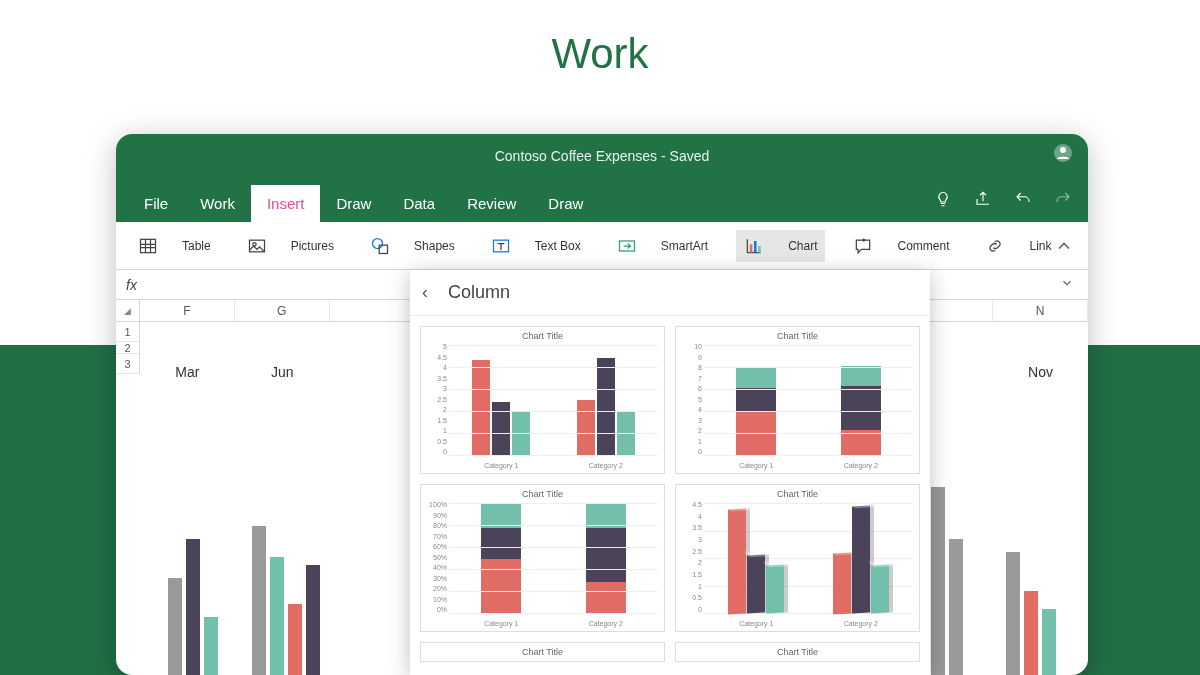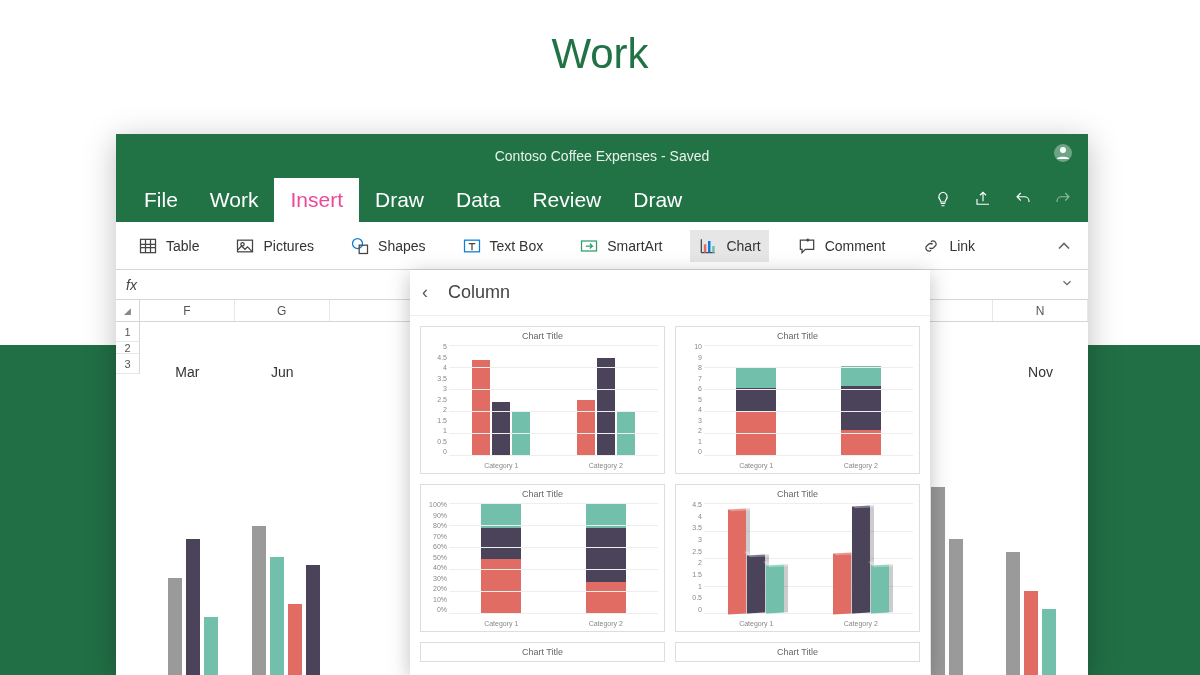--- a/index.html
+++ b/index.html
@@ -1,32 +1,32 @@
 <!DOCTYPE html>
 <html><head>
 <meta charset="utf-8">
 <style>
   * { box-sizing: border-box; margin: 0; padding: 0; }
   html, body { width: 1200px; height: 675px; font-family: "Segoe UI", Arial, sans-serif; background: #fff; overflow: hidden; }
   .page-title { text-align: center; font-size: 42px; font-weight: 300; color: #217346; padding: 30px 0 20px; }
   .green-band { position: absolute; left: 0; right: 0; top: 345px; bottom: 0; background: #216f45; z-index: 0; }
-  .app-window { position: absolute; left: 116px; top: 134px; width: 972px; height: 541px; background: #fff; box-shadow: 0 6px 30px rgba(0,0,0,0.25); overflow: hidden; z-index: 2; }
+  .app-window { position: absolute; left: 116px; top: 134px; width: 972px; height: 541px; background: #fff; box-shadow: 0 6px 30px rgba(0,0,0,0.25); overflow: hidden; z-index: 2; border-radius: 16px; }
   .titlebar { background: #217346; color: #fff; height: 88px; position: relative; }
   .doc-title { text-align: center; font-size: 14px; padding-top: 14px; color: #e8f1ec; }
   .tabs { display: flex; align-items: flex-end; position: absolute; bottom: 0; left: 12px; }
-  .tab { padding: 10px 16px; font-size: 21px; color: #fff; cursor: pointer; }
+  .tab { padding: 10px 16px; font-size: 15px; color: #fff; cursor: pointer; }
   .tab.active { background: #fff; color: #ec4899; }
   .title-icons { position: absolute; right: 16px; top: 10px; display: flex; gap: 14px; align-items: center; }
   .title-icons svg, .title-icons .avatar { width: 18px; height: 18px; }
   .avatar { width: 22px; height: 22px; border-radius: 50%; background: rgba(255,255,255,0.35); display:flex; align-items:center; justify-content:center; }
   .ribbon-actions { position: absolute; right: 16px; bottom: 10px; display: flex; gap: 22px; }
   .ribbon-actions svg { width: 18px; height: 18px; }
 
   .ribbon { background: #fff; border-bottom: 1px solid #d6d6d6; height: 48px; display: flex; align-items: center; padding: 0 14px; gap: 20px; position: relative; }
-  .ribbon-item { display: flex; align-items: center; gap: 8px; font-size: 14px; color: #333; padding: 6px 8px; cursor: pointer; }
+  .ribbon-item { display: flex; align-items: center; gap: 24px; font-size: 12px; color: #333; padding: 6px 8px; cursor: pointer; }
   .ribbon-item.sel { background: #e6e6e6; align-items: center; }
   .ribbon svg { width: 20px; height: 20px; }
   .ribbon-collapse { position: absolute; right: 14px; top: 14px; }
 
   .formula-bar { height: 30px; border-bottom: 1px solid #d6d6d6; display: flex; align-items: center; padding-left: 10px; font-style: italic; color: #444; font-size: 14px; position: relative; }
   .formula-bar .exp { position: absolute; right: 14px; }
 
   .col-headers { height: 22px; border-bottom: 1px solid #d6d6d6; display: flex; font-size: 12px; color: #555; }
   .col-headers .corner { width: 24px; border-right: 1px solid #d6d6d6; display:flex; align-items:center; justify-content:center; font-size:9px; color:#888;}
   .col-headers .col { flex: 1; border-right: 1px solid #e6e6e6; display: flex; align-items: center; justify-content: center; }

